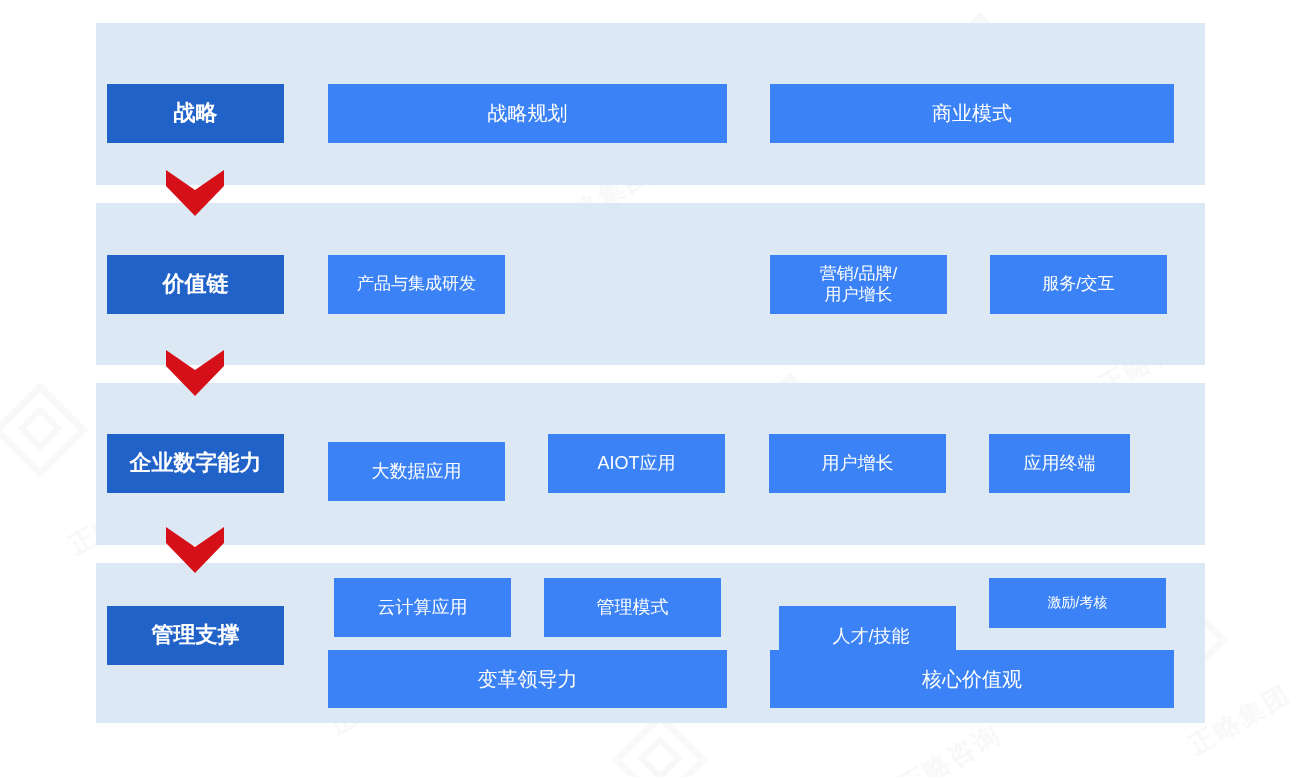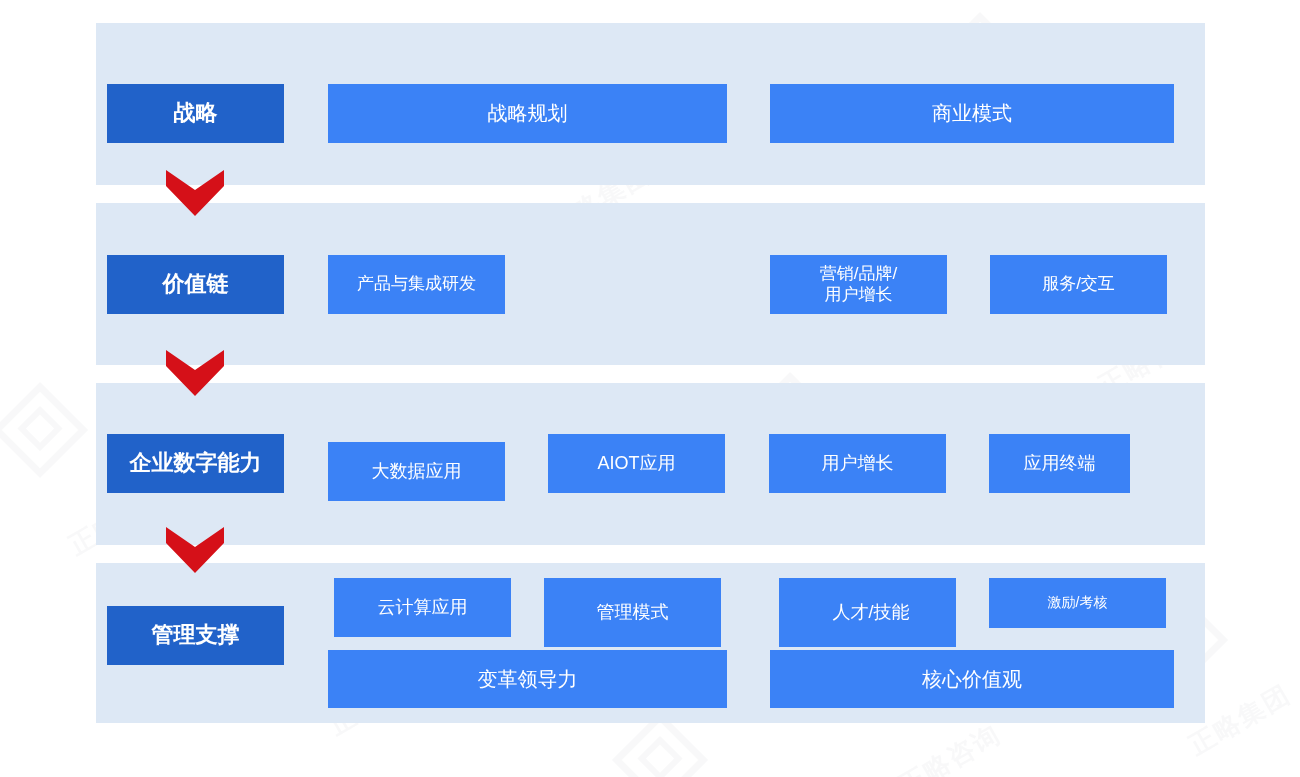--- a/index.html
+++ b/index.html
@@ -173,23 +173,23 @@
       <polygon points="0,0 29,20 58,0 58,16 29,46 0,16" fill="#d51018"></polygon>
     </svg>
   </div>
 
   <div class="band" style="top:563px; height:160px;"></div>
 
   <div class="box primary" style="left:107px; top:606px; width:177px; height:59px; font-size:22px;">管理支撑</div>
 
   <div class="box secondary" style="left:334px; top:578px; width:177px; height:59px; font-size:18px;">云计算应用</div>
 
-  <div class="box secondary" style="left:544px; top:578px; width:177px; height:69px; font-size:18px;">管理模式</div>
+  <div class="box secondary" style="left:544px; top:578px; width:177px; height:59px; font-size:18px;">管理模式</div>
 
-  <div class="box secondary" style="left:779px; top:578px; width:177px; height:69px; font-size:18px;padding-left:13px;">人才/技能</div>
+  <div class="box secondary" style="left:779px; top:606px; width:177px; height:62px; font-size:18px;padding-left:13px;">人才/技能</div>
 
   <div class="box secondary" style="left:989px; top:578px; width:177px; height:50px; font-size:14px;">激励/考核</div>
 
   <div class="box secondary" style="left:328px; top:650px; width:399px; height:58px; font-size:20px;">变革领导力</div>
 
   <div class="box secondary" style="left:770px; top:650px; width:404px; height:58px; font-size:20px;">核心价值观</div>
 
 </div>
 
 </body></html>

